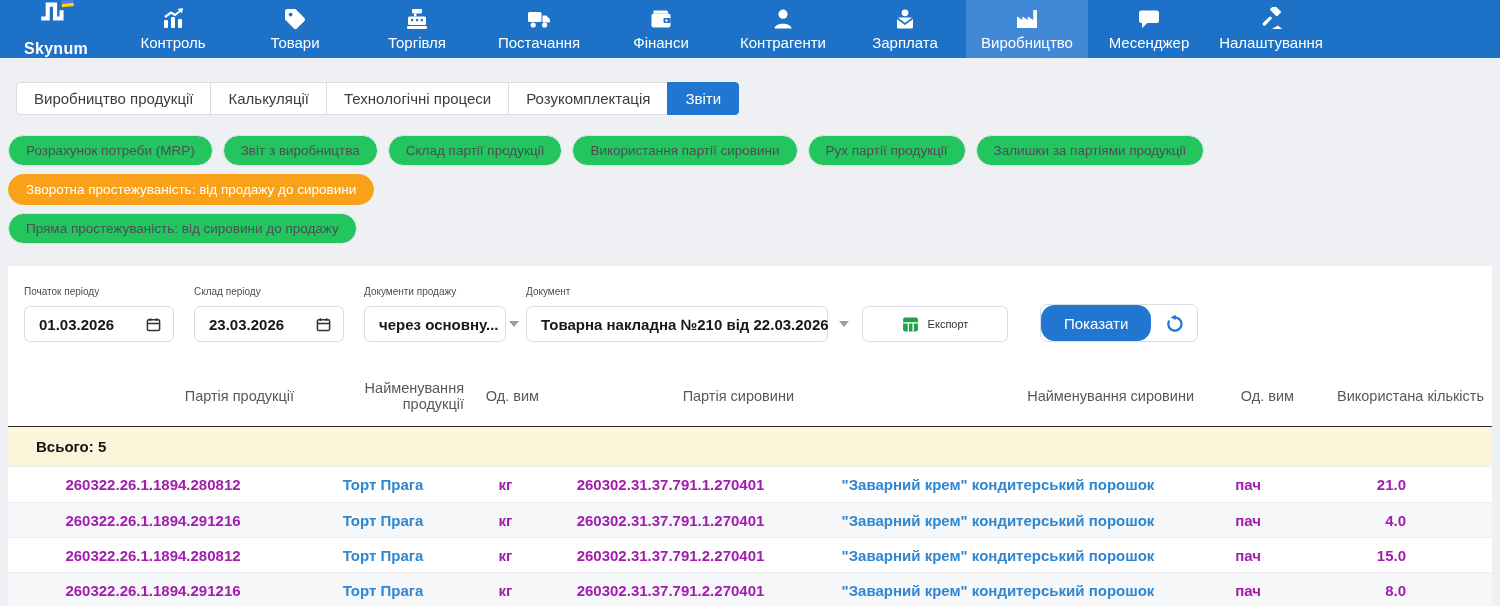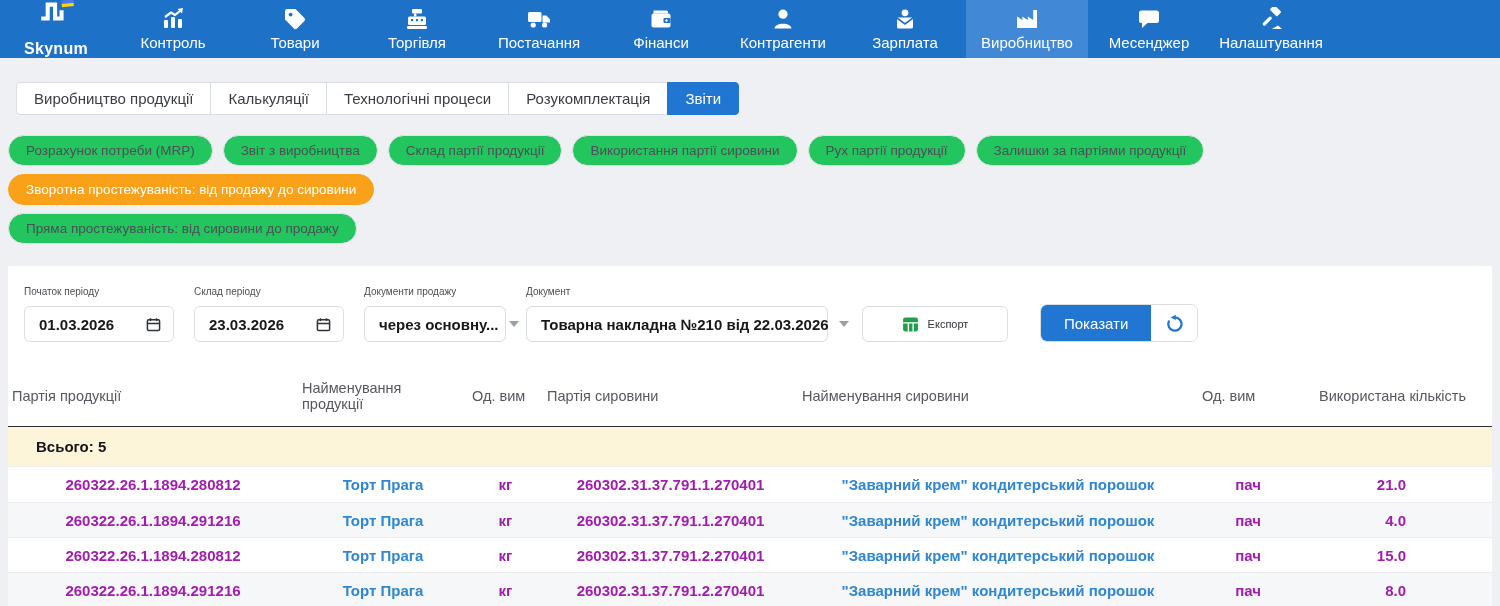--- a/index.html
+++ b/index.html
@@ -38,28 +38,28 @@
   .filters{display:flex; align-items:flex-end; gap:20px; padding:20px 16px 0 16px;}
   .field .flabel{font-size:10px; color:#4b4e54; margin-bottom:9px;}
   .control{height:36px; border:1px solid var(--border); border-radius:6px; background:#fff; display:flex; align-items:center; padding:0 12px 0 14px; cursor:pointer;}
   .control .val{font-weight:bold; font-size:15px; color:#17181b; white-space:nowrap;}
   .date-input{width:150px; justify-content:space-between;}
   .select-sm{width:142px; justify-content:space-between;}
   .select-lg{width:302px; justify-content:space-between;}
   .caret{width:0; height:0; border-left:5px solid transparent; border-right:5px solid transparent; border-top:6px solid #99a0a8; margin-left:10px;}
   .btn-export{height:36px; min-width:146px; border:1px solid var(--border); border-radius:6px; background:#fff; display:flex; align-items:center; justify-content:center; gap:9px; font-size:11px; color:#2f3237; cursor:pointer; margin-left:14px;}
   .show-group{display:flex; align-items:stretch; height:38px; border:1px solid var(--border); border-radius:7px; overflow:hidden; margin-left:12px;}
-  .btn-show{background:var(--accent); color:#fff; border:none; font-size:15px; padding:0 23px; border-radius:0; cursor:pointer; font-family:inherit;}
+  .btn-show{background:var(--accent); color:#fff; border:none; font-size:15px; padding:0 23px; border-radius:14px; cursor:pointer; font-family:inherit;}
   .btn-refresh{width:46px; display:flex; align-items:center; justify-content:center; background:#fff; cursor:pointer;}
 
   
   .table{margin-top:24px; font-size:15px;}
   .grid{display:grid; grid-template-columns:290px 170px 75px 255px 400px 100px 1fr; align-items:center;}
-  .th{color:var(--muted); font-size:14.5px; text-align:left; padding:14px 4px;}
-  .th.c7{text-align:right; padding-right:26px;}
+  .th{color:var(--muted); font-size:14.5px; text-align:right; padding:14px 4px;}
+  .th.c7{text-align:right; padding-right:8px;}
   .thead{border-bottom:1px solid #2d2d2e;}
   .total-row{background:var(--total-bg); padding:11px 0 11px 28px; font-weight:bold; font-size:15px; color:#141518;}
   .rows{border-top:1px solid #ededef;}
   .trow{height:35px;}
   .trow + .trow{border-top:1px solid #ededef;}
   .trow:nth-child(even){background:#f6f7f8;}
   .td{text-align:center; font-size:15px; white-space:nowrap; overflow:hidden;}
   .td.strong{font-weight:bold; color:#a21caf;}
   .td.link{font-weight:bold; color:var(--link); cursor:pointer;}
   .td.c7{text-align:right; padding-right:86px;}

